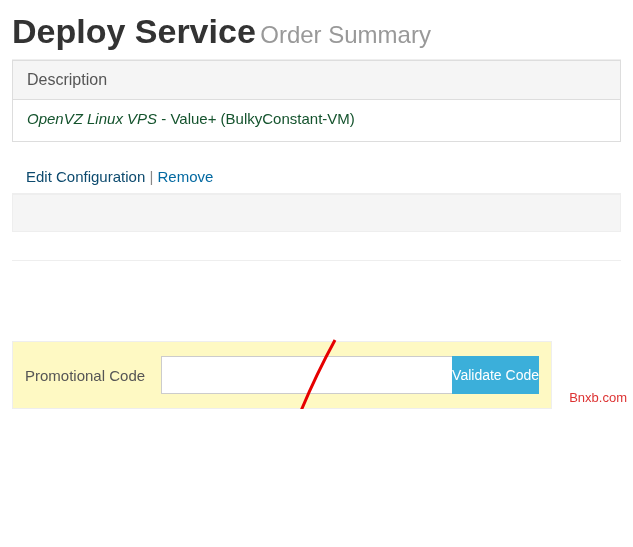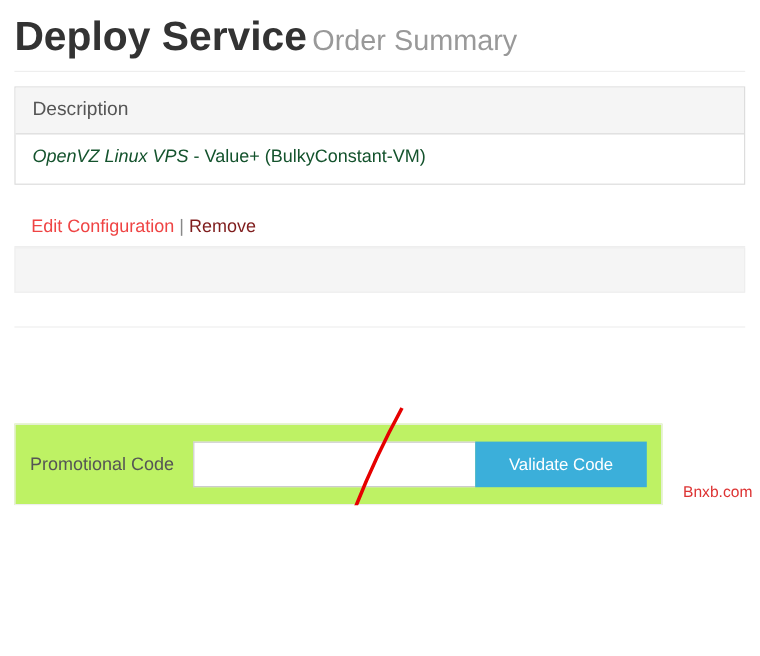--- a/index.html
+++ b/index.html
@@ -22,21 +22,20 @@
       display: inline;
     }
     .page-header .subtitle {
       font-size: 24px;
       color: #999;
       font-weight: 400;
     }
     .panel {
       border: 1px solid #ddd;
       margin-bottom: 18px;
-      margin-top: 12px;
     }
     .panel-header {
       background: #f5f5f5;
       border-bottom: 1px solid #ddd;
       padding: 10px 14px;
       font-size: 16px;
       color: #555;
     }
     .panel-body {
       padding: 10px 14px 14px 14px;
@@ -51,34 +50,34 @@
       margin-top: 2px;
     }
     ul.specs li {
       line-height: 1.5;
     }
     .panel-actions {
       padding: 8px 14px;
       font-size: 15px;
       border-bottom: 1px solid #eee;
     }
-    .link-edit { color: #ef4444; text-decoration: none; cursor: pointer; }
-    .link-remove { color: #7f1d1d; text-decoration: none; cursor: pointer; }
+    .link-edit { color: #0c4a6e; text-decoration: none; cursor: pointer; }
+    .link-remove { color: #0369a1; text-decoration: none; cursor: pointer; }
     .sep { color: #888; }
     .spacer-row {
       background: #f5f5f5;
       border: 1px solid #eee;
       height: 38px;
       margin-bottom: 28px;
     }
     .divider-line { border-top: 1px solid #eee; margin-bottom: 80px; }
     .promo-row {
       display: flex;
       align-items: center;
-      background: #bef264;
+      background: #fef9c3;
       border: 1px solid #eee;
       padding: 14px 12px;
       gap: 16px;
       width: 540px;
     }
     .promo-label {
       font-size: 15px;
       color: #555;
       white-space: nowrap;
     }
@@ -90,21 +89,21 @@
       padding: 6px 10px;
       font-size: 14px;
       background: #fff;
       outline: none;
     }
     .btn-validate {
       height: 38px;
       background: #3bafda;
       color: #fff;
       border: none;
-      padding: 0 28px;
+      padding: 0 0;
       font-size: 14px;
       cursor: pointer;
     }
     .input-group { display: flex; flex: 1; }
     .arrow-svg {
       position: absolute;
       left: 270px;
       top: 335px;
       pointer-events: none;
     }

